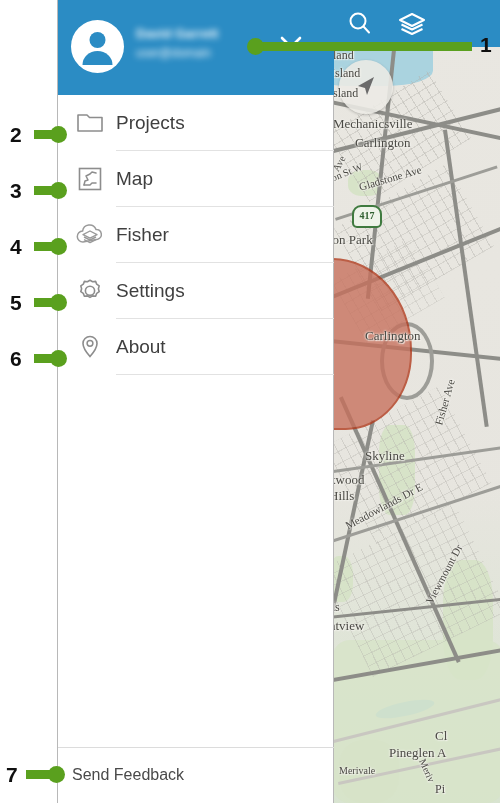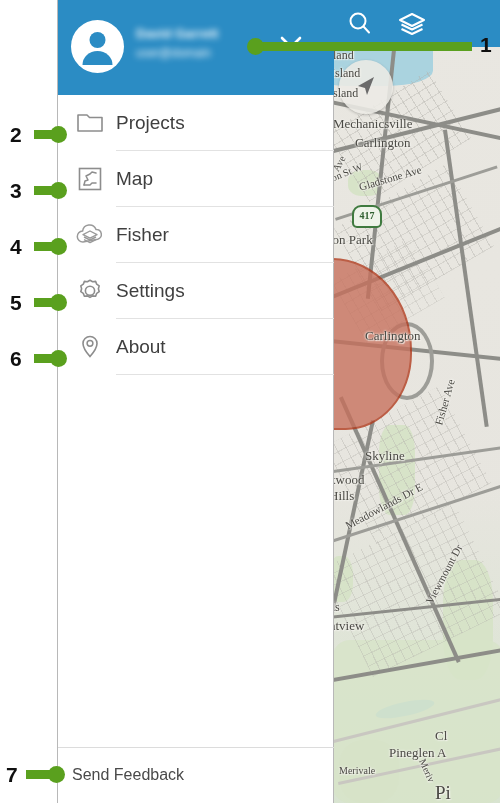--- a/index.html
+++ b/index.html
@@ -137,21 +137,21 @@
       <div class="maplabel" style="left:186px;top:472px;font-size:13px;">kwood</div>
       <div class="maplabel" style="left:186px;top:488px;font-size:13px;">Hills</div>
       <div class="maplabel" style="left:198px;top:500px;font-size:11px;transform:rotate(-28deg);">Meadowlands Dr E</div>
       <div class="maplabel" style="left:278px;top:396px;font-size:11px;transform:rotate(-74deg);">Fisher Ave</div>
       <div class="maplabel" style="left:268px;top:568px;font-size:11px;transform:rotate(-62deg);">Viewmount Dr</div>
       <div class="maplabel" style="left:186px;top:600px;font-size:12px;">ds</div>
       <div class="maplabel" style="left:186px;top:618px;font-size:13px;">ntview</div>
       <div class="maplabel" style="left:196px;top:732px;font-size:10px;margin-top:33px;">Merivale</div>
       <div class="maplabel" style="left:246px;top:745px;font-size:13px;">Pineglen A</div>
       <div class="maplabel" style="left:292px;top:728px;font-size:13px;">Cl</div>
-      <div class="maplabel" style="left:292px;top:782px;font-size:19px;">Pi</div>
+      <div class="maplabel" style="left:292px;top:782px;font-size:12px;">Pi</div>
       <div class="maplabel" style="left:272px;top:765px;font-size:10px;transform:rotate(66deg);">Meriv</div>
       <div class="maplabel" style="left:288px;top:30px;font-size:10px;transform:rotate(70deg);">oth St</div>
     </div>
 
     <div class="map-topbar" style="left:0;">
       <div class="ic ic-search">
         <svg width="30" height="30" viewBox="0 0 30 30" aria-hidden="true">
           <circle cx="13" cy="12" r="7.5" fill="none" stroke="#ffffff" stroke-width="2"></circle>
           <line x1="18.5" y1="17.5" x2="24" y2="23.5" stroke="#ffffff" stroke-width="2" stroke-linecap="round"></line>
         </svg>

